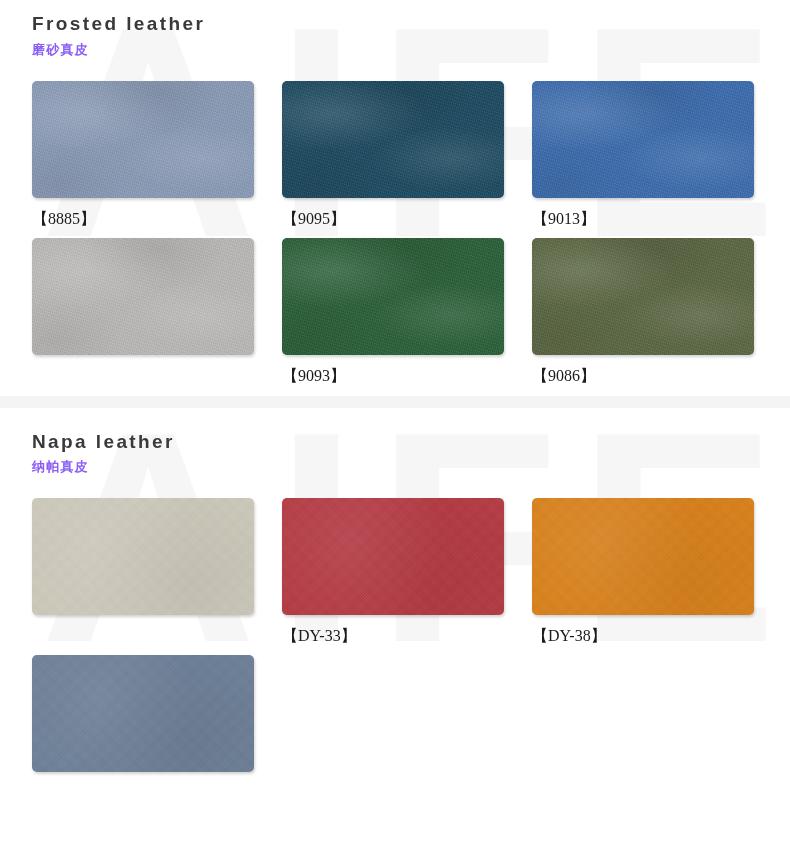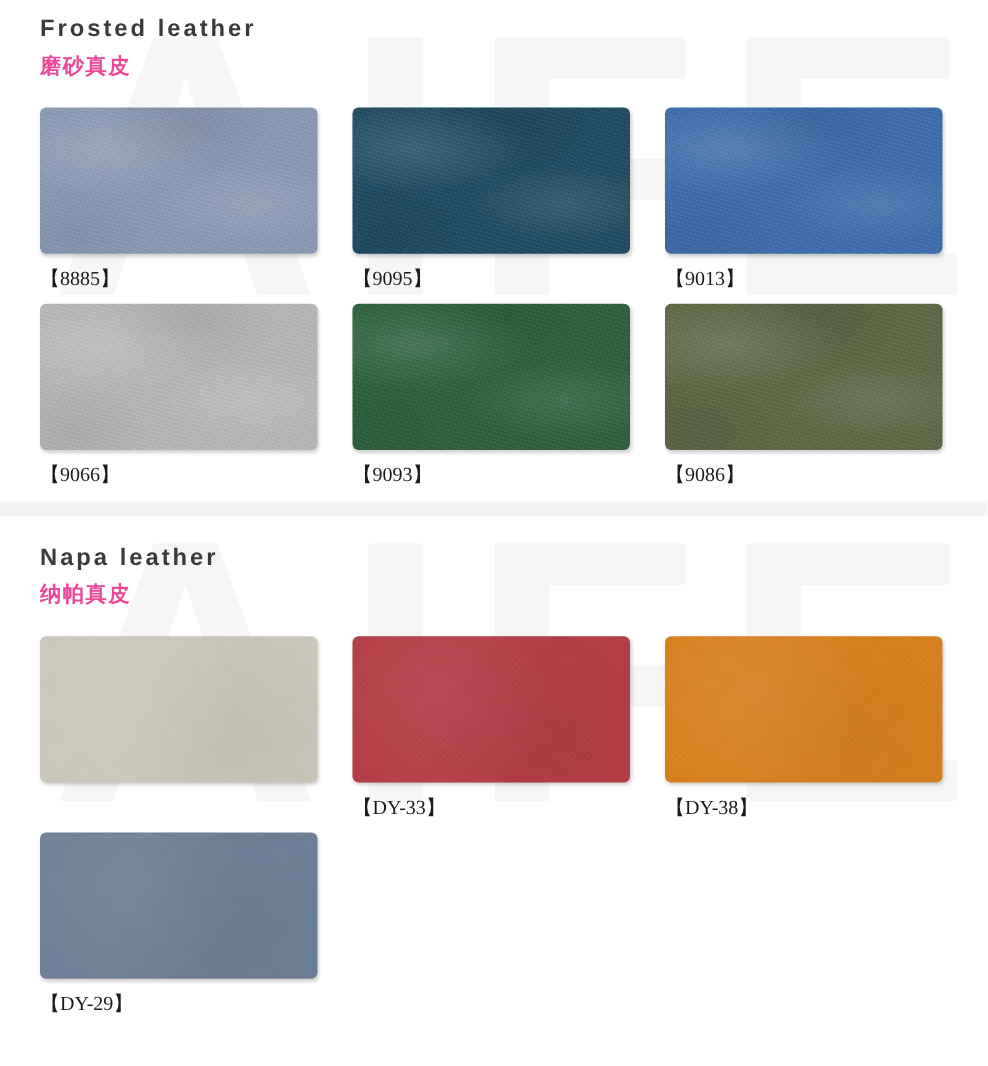--- a/index.html
+++ b/index.html
@@ -67,24 +67,24 @@
   }
   .section-title-en {
     font-size: 19px;
     font-weight: 700;
     letter-spacing: 2.4px;
     color: #3a3a3a;
     line-height: 1.25;
     margin: 0;
   }
   .section-title-cn {
-    font-size: 17px;
+    font-size: 13px;
     font-weight: 700;
     letter-spacing: 1.2px;
-    color: #ec4899;
+    color: #8b5cf6;
     line-height: 1.3;
     margin: 6px 0 0 0;
     font-family: "DejaVu Sans", "Liberation Sans", sans-serif;
   }
 
   
   .swatch-grid {
     display: grid;
     grid-template-columns: repeat(3, 222px);
     column-gap: 28px;
@@ -186,21 +186,20 @@
         <div class="swatch-label">【9095】</div>
       </div>
 
       <div class="swatch-cell">
         <div class="swatch-chip finish-frosted" style="background-color:#3c6cae;"></div>
         <div class="swatch-label">【9013】</div>
       </div>
 
       <div class="swatch-cell">
         <div class="swatch-chip finish-frosted" style="background-color:#bab9b7;"></div>
-        <div class="swatch-label">【9066】</div>
       </div>
 
       <div class="swatch-cell">
         <div class="swatch-chip finish-frosted" style="background-color:#2a6038;"></div>
         <div class="swatch-label">【9093】</div>
       </div>
 
       <div class="swatch-cell">
         <div class="swatch-chip finish-frosted" style="background-color:#5b6743;"></div>
         <div class="swatch-label">【9086】</div>
@@ -229,20 +228,19 @@
         <div class="swatch-label">【DY-33】</div>
       </div>
 
       <div class="swatch-cell">
         <div class="swatch-chip finish-napa" style="background-color:#d9801b;"></div>
         <div class="swatch-label">【DY-38】</div>
       </div>
 
       <div class="swatch-cell">
         <div class="swatch-chip finish-napa" style="background-color:#6d7f97;"></div>
-        <div class="swatch-label">【DY-29】</div>
       </div>
 
 
     </div>
   </div>
 
 </div>
 
 </body></html>

